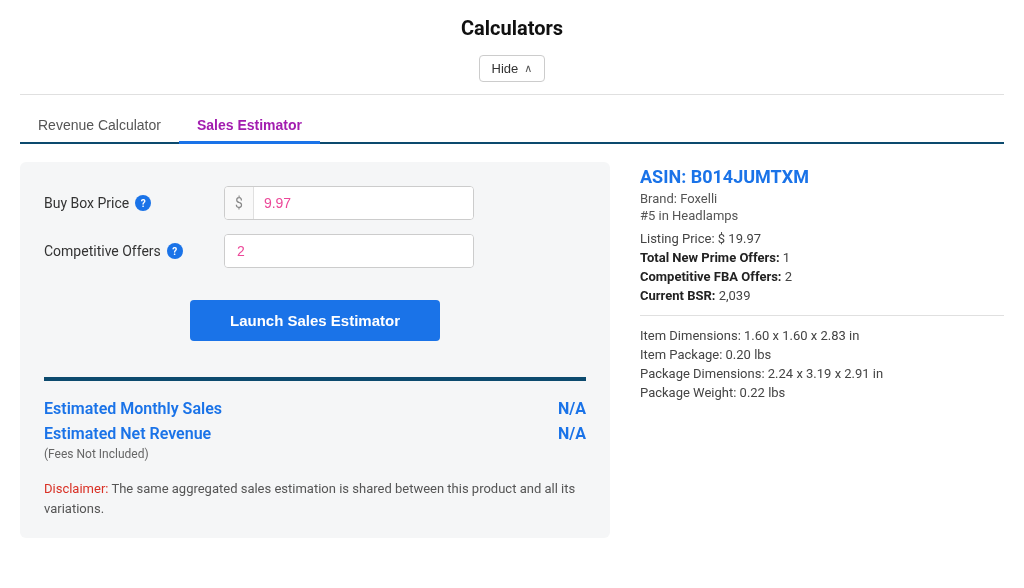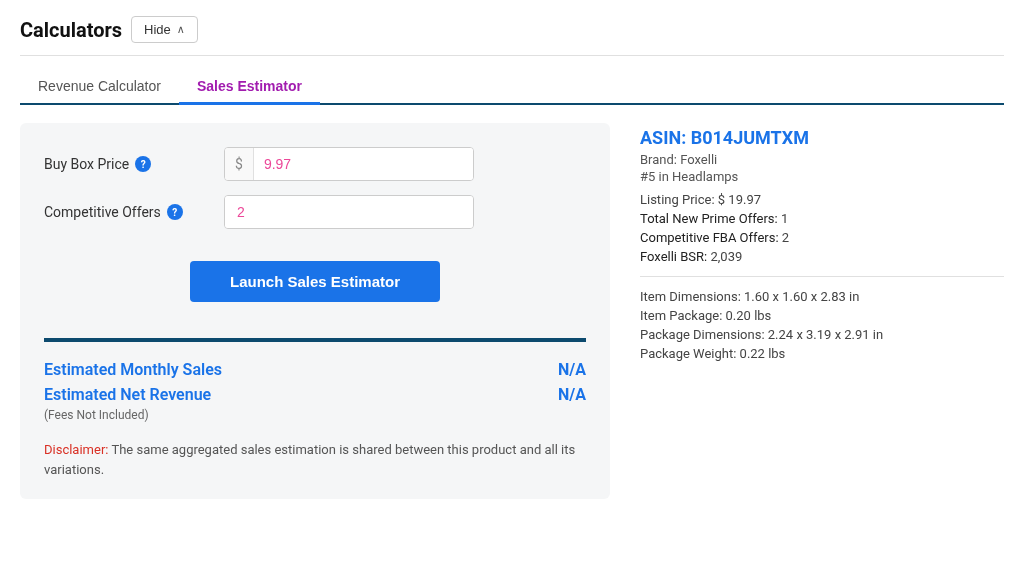--- a/index.html
+++ b/index.html
@@ -10,23 +10,24 @@
       color: #333;
     }
     .page-wrapper {
       max-width: 1024px;
       margin: 0 auto;
       padding: 16px 20px;
     }
     .header-row {
       display: flex;
       align-items: center;
-      gap: 9px;
+      gap: 15px;
       padding-bottom: 12px;
       border-bottom: 1px solid #e0e0e0;
+      flex-direction: column;
     }
     .page-title {
       font-size: 20px;
       font-weight: 700;
       color: #111;
     }
     .hide-btn {
       display: flex;
       align-items: center;
       gap: 6px;
@@ -202,21 +203,21 @@
       font-size: 13px;
       color: #555;
       margin-bottom: 8px;
     }
     .info-line {
       font-size: 13px;
       color: #444;
       margin-bottom: 4px;
     }
     .info-line strong {
-      font-weight: 400;
+      font-weight: 700;
       color: #222;
     }
     .divider {
       border: none;
       border-top: 1px solid #e0e0e0;
       margin: 12px 0;
     }
     .dim-line {
       font-size: 13px;
       color: #444;
@@ -304,21 +305,21 @@
       </div>
       <div class="info-line">
         <strong>Total New Prime Offers:</strong>
         <span>1</span>
       </div>
       <div class="info-line">
         <strong>Competitive FBA Offers:</strong>
         <span>2</span>
       </div>
       <div class="info-line">
-        <strong>Foxelli BSR:</strong>
+        <strong>Current BSR:</strong>
         <span>2,039</span>
       </div>
 
       <hr class="divider">
 
       <div class="dim-line">
         <span>Item Dimensions:</span>
         <span>1.60 x 1.60 x 2.83 in</span>
       </div>
       <div class="dim-line">

